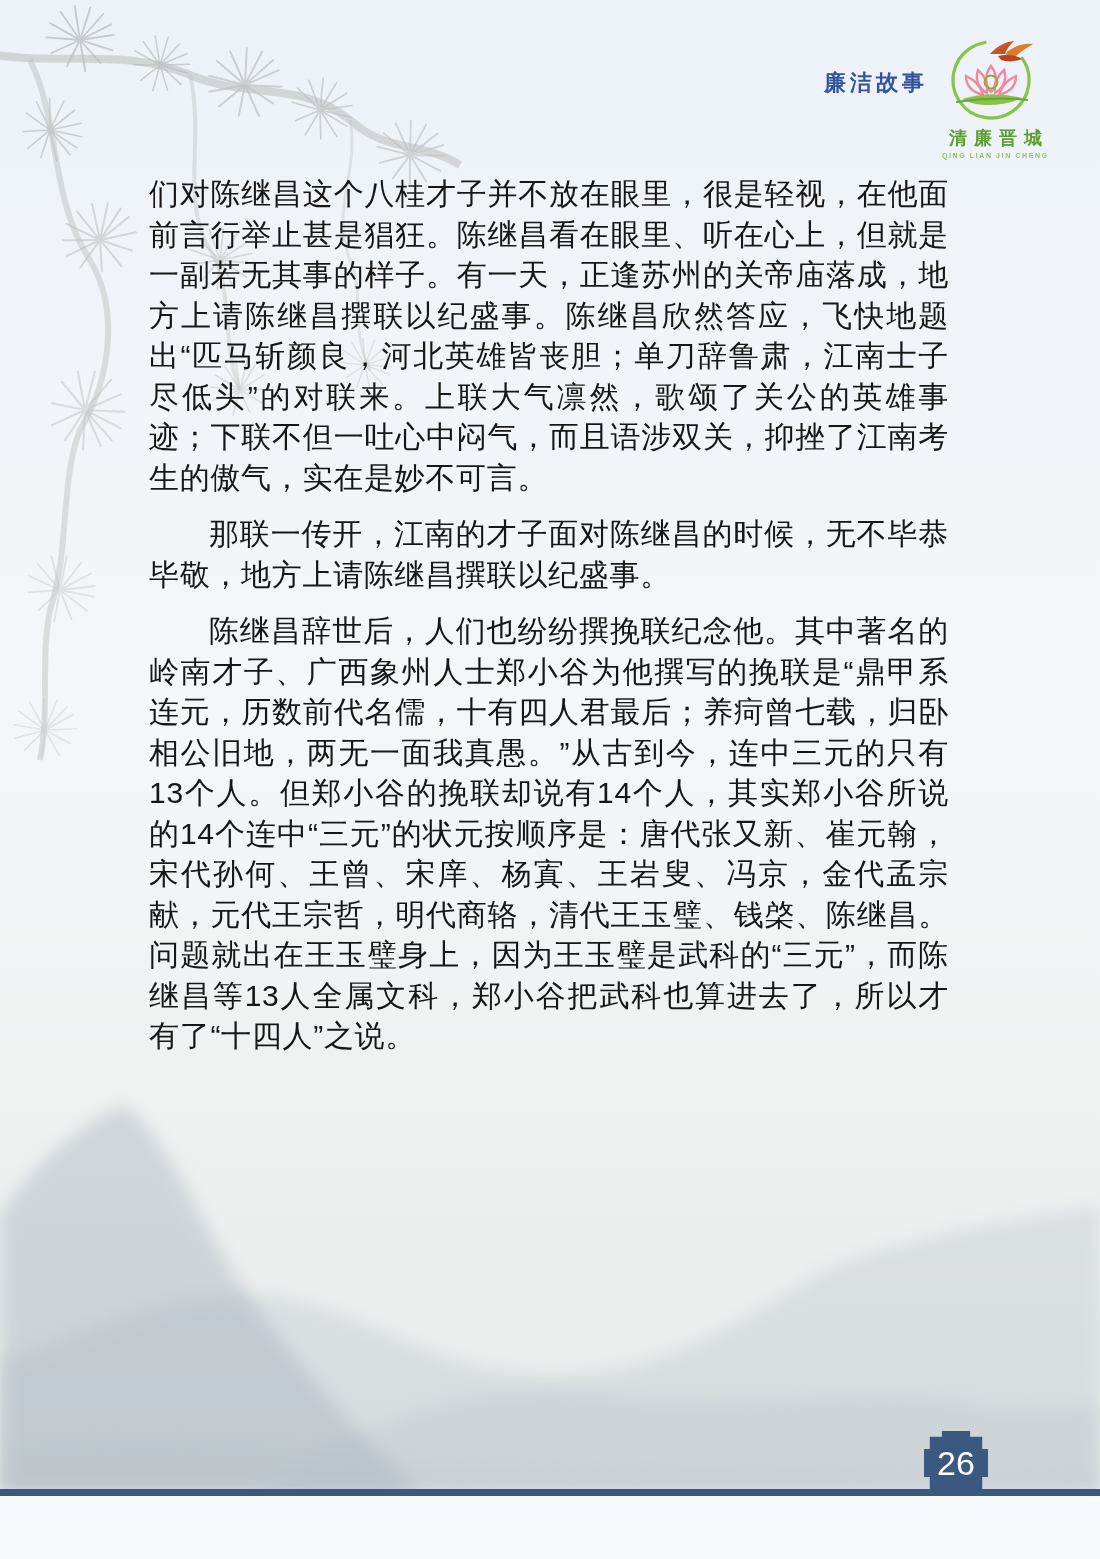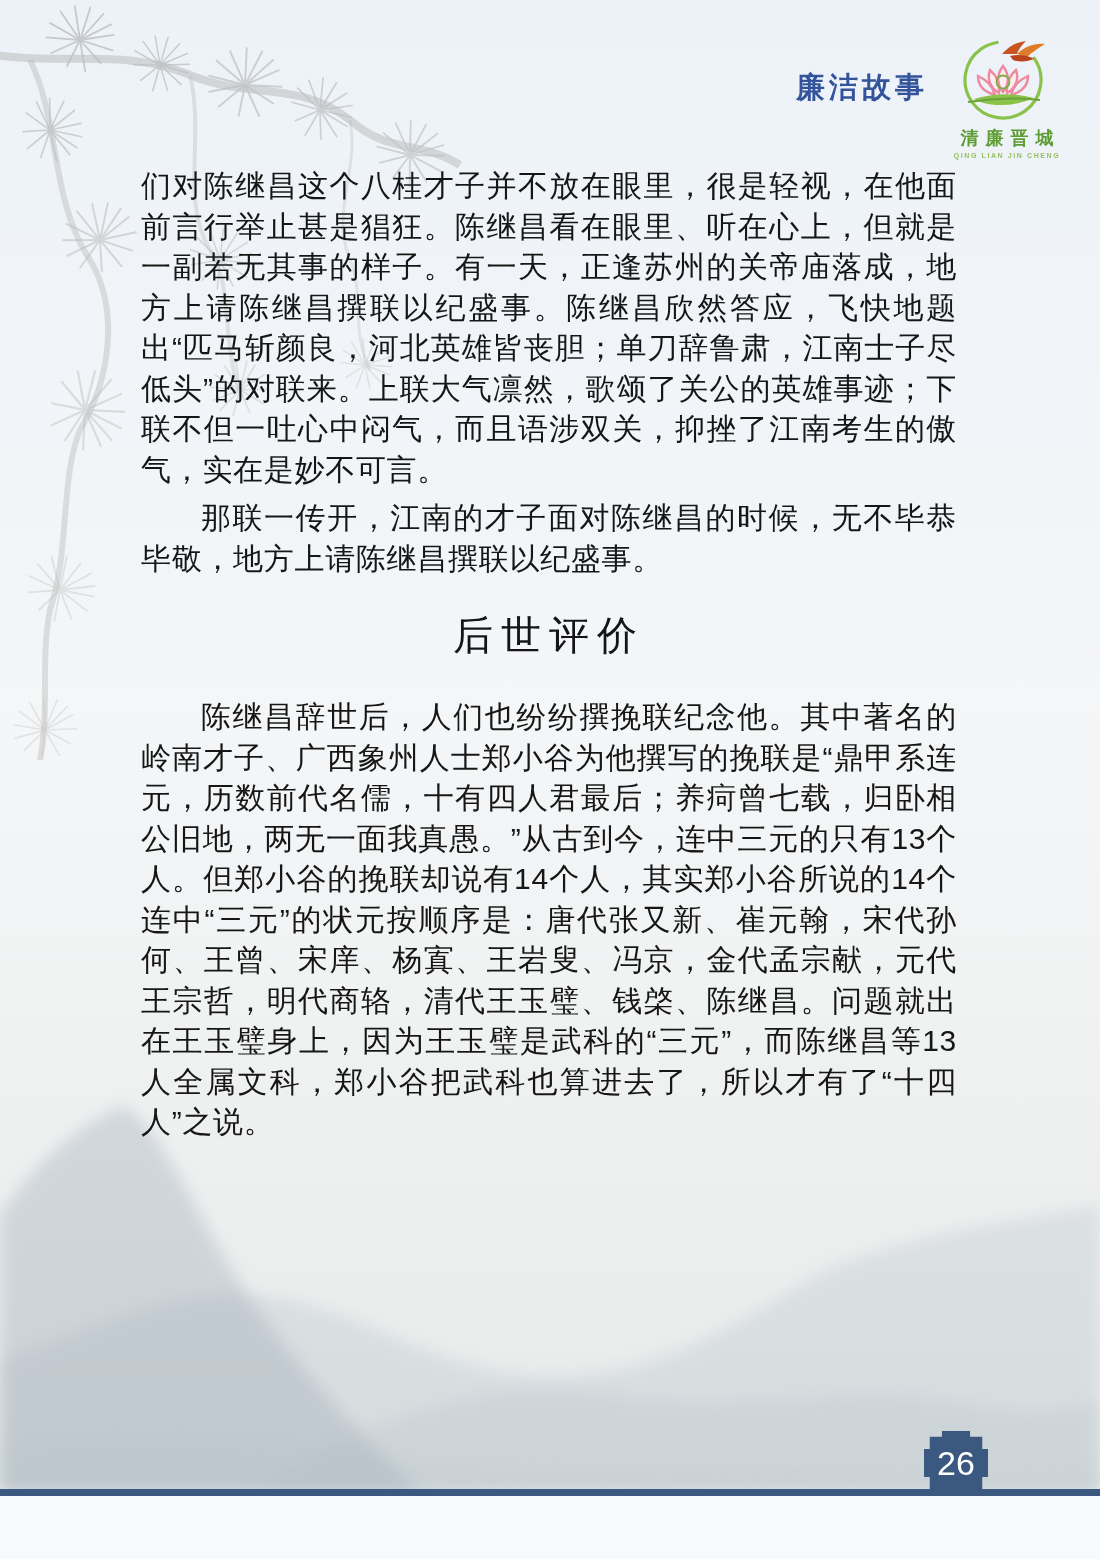--- a/index.html
+++ b/index.html
@@ -11,29 +11,29 @@
     background:linear-gradient(180deg,#ecf2f8 0%,#f0f4f8 18%,#f4f6f8 45%,#eff1f1 70%,#e9eceb 88%,#e7ebe8 95%,#f4f8fb 96%,#f6fafd 100%);
   }
   
   .pine{position:absolute;left:-10px;top:-10px;width:520px;height:790px;opacity:.5;pointer-events:none;}
   
   .mountains{position:absolute;left:0;top:1030px;width:1100px;height:466px;pointer-events:none;}
   
   .header{position:absolute;right:28px;top:32px;display:flex;align-items:flex-start;gap:14px;}
   .header-title{
     margin-top:36px;
-    font-size:29px;font-weight:700;letter-spacing:4px;color:#33549b;
+    font-size:22px;font-weight:700;letter-spacing:4px;color:#33549b;
   }
-  .logo{display:flex;flex-direction:column;align-items:center;width:130px;}
+  .logo{display:flex;flex-direction:column;align-items:flex-start;width:130px;}
   .logo-cn{font-size:18px;font-weight:700;letter-spacing:7px;color:#5e9c34;margin-top:2px;text-indent:7px;}
   .logo-en{font-size:7px;font-weight:700;letter-spacing:1.6px;color:#96bd60;margin-top:2px;}
   
   .content{position:absolute;left:133px;top:158px;width:832px;color:#161616;}
   .content p{
-    margin:8px;font-size:30px;line-height:40.5px;letter-spacing:0.7px;
+    margin:16px;font-size:30px;line-height:40.5px;letter-spacing:0.7px;
     text-align:justify;font-weight:500;
   }
   .content p.indent{text-indent:2em;}
   .section-heading{
     margin:30px 0 36px;text-align:center;
     font-size:40px;line-height:52px;font-weight:500;letter-spacing:8px;color:#151515;
   }
   
   .footer-strip{position:absolute;left:0;top:1496px;width:1100px;height:63px;background:#f6fafd;}
   .footer-line{position:absolute;left:0;top:1489px;width:1100px;height:7px;background:#3a5880;}
@@ -127,21 +127,20 @@
         </g>
       </svg>
       <div class="logo-cn">清廉晋城</div>
       <div class="logo-en">QING LIAN JIN CHENG</div>
     </div>
   </div>
 
   <div class="content">
     <p>们对陈继昌这个八桂才子并不放在眼里，很是轻视，在他面前言行举止甚是猖狂。陈继昌看在眼里、听在心上，但就是一副若无其事的样子。有一天，正逢苏州的关帝庙落成，地方上请陈继昌撰联以纪盛事。陈继昌欣然答应，飞快地题出“匹马斩颜良，河北英雄皆丧胆；单刀辞鲁肃，江南士子尽低头”的对联来。上联大气凛然，歌颂了关公的英雄事迹；下联不但一吐心中闷气，而且语涉双关，抑挫了江南考生的傲气，实在是妙不可言。</p>
     <p class="indent">那联一传开，江南的才子面对陈继昌的时候，无不毕恭毕敬，地方上请陈继昌撰联以纪盛事。</p>
-    <h2 class="section-heading">后世评价</h2>
     <p class="indent">陈继昌辞世后，人们也纷纷撰挽联纪念他。其中著名的岭南才子、广西象州人士郑小谷为他撰写的挽联是“鼎甲系连元，历数前代名儒，十有四人君最后；养疴曾七载，归卧相公旧地，两无一面我真愚。”从古到今，连中三元的只有13个人。但郑小谷的挽联却说有14个人，其实郑小谷所说的14个连中“三元”的状元按顺序是：唐代张又新、崔元翰，宋代孙何、王曾、宋庠、杨寘、王岩叟、冯京，金代孟宗献，元代王宗哲，明代商辂，清代王玉璧、钱棨、陈继昌。问题就出在王玉璧身上，因为王玉璧是武科的“三元”，而陈继昌等13人全属文科，郑小谷把武科也算进去了，所以才有了“十四人”之说。</p>
   </div>
 
   <div class="footer-strip"></div>
   <div class="footer-line"></div>
   <div class="page-badge">26</div>
 
 </div>
 
 </body></html>

